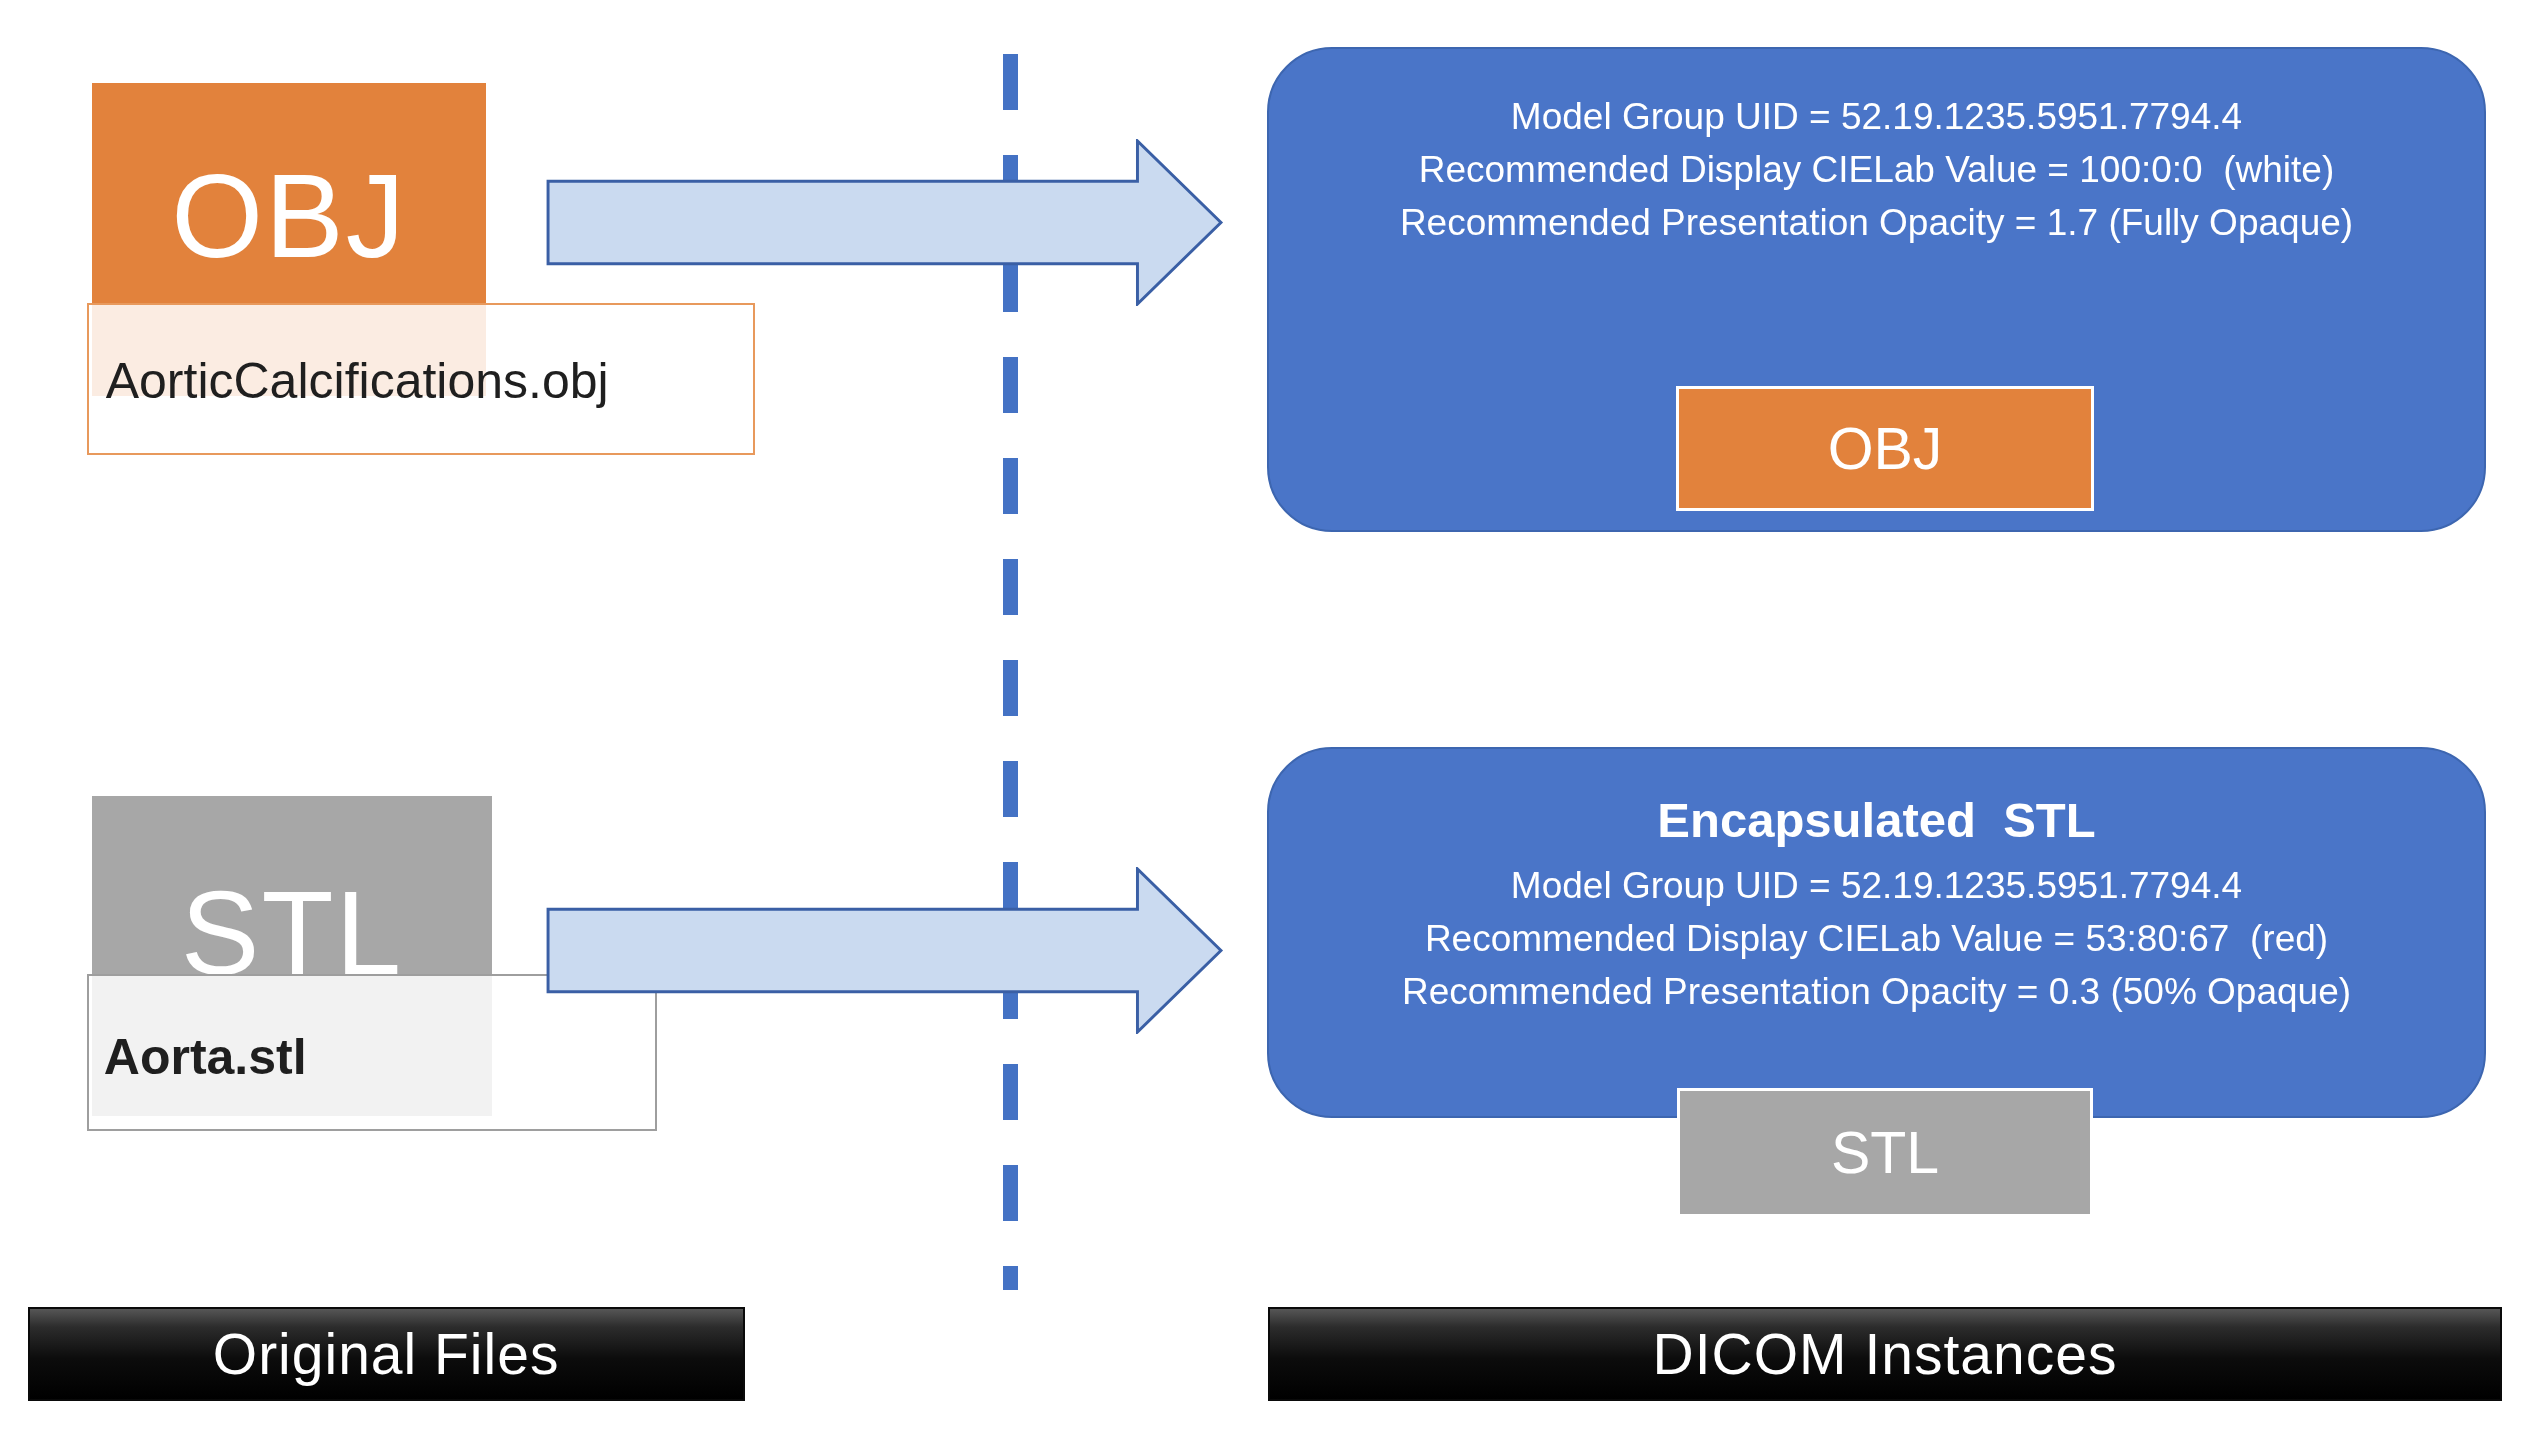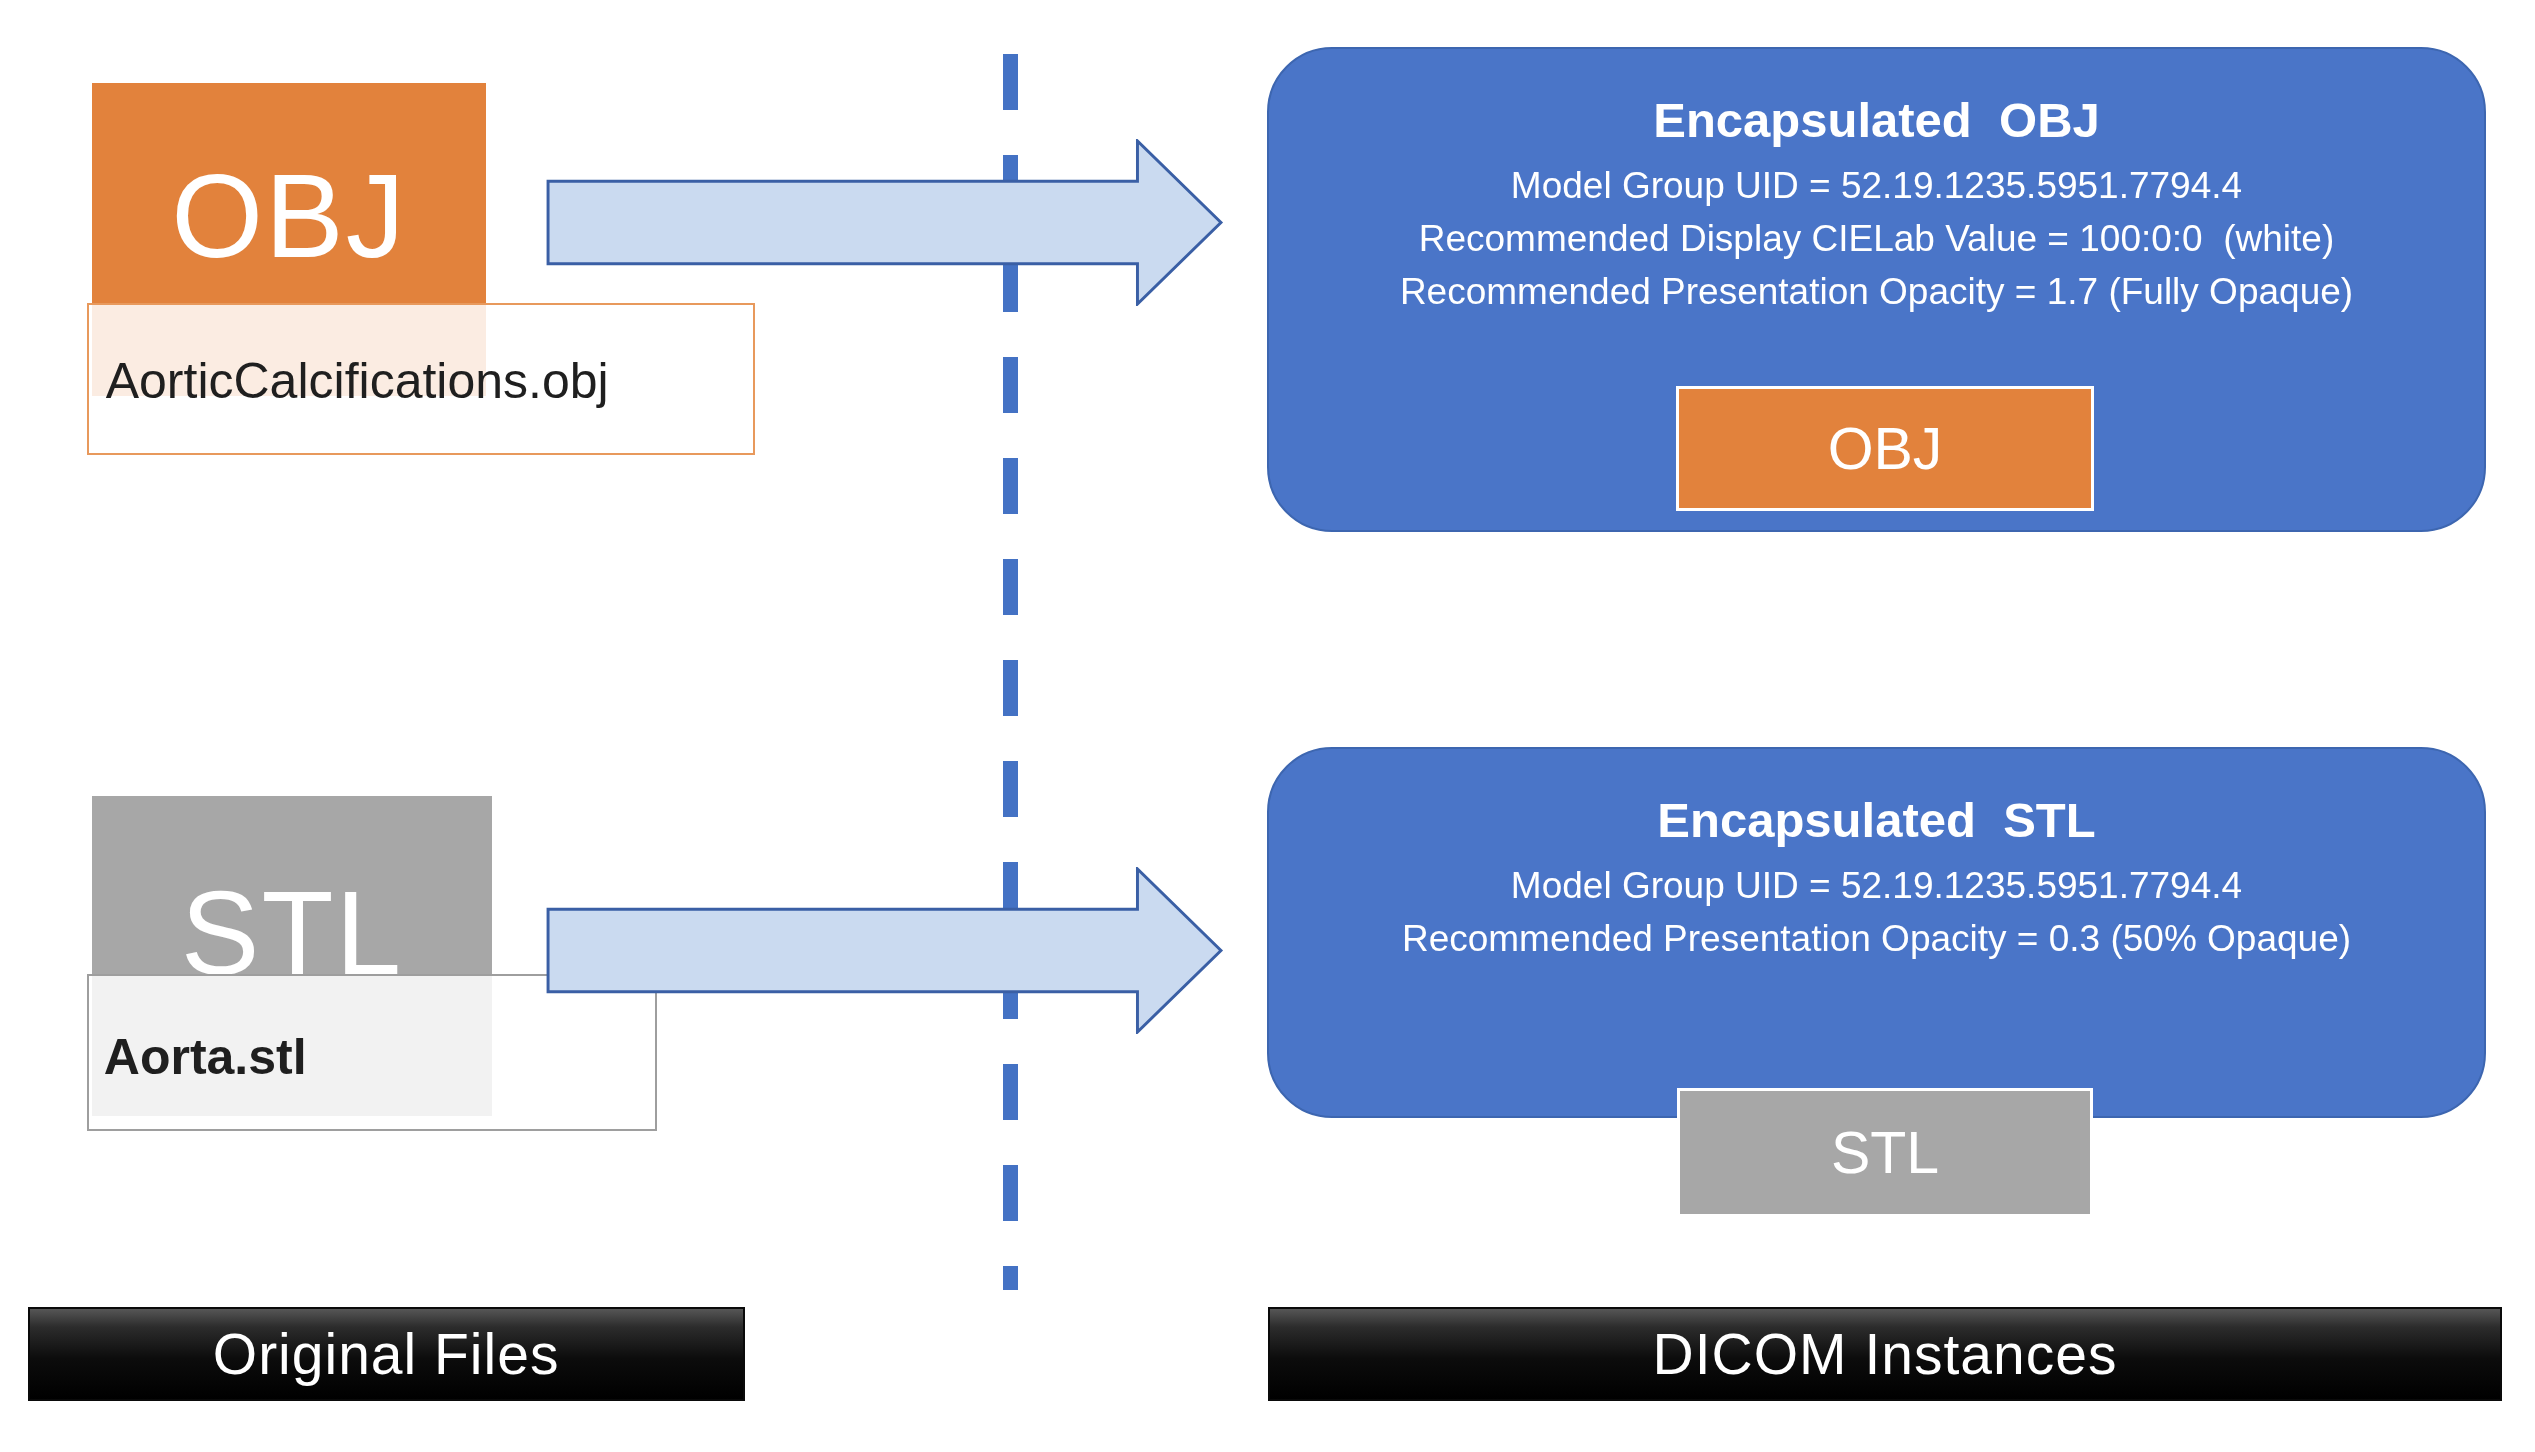--- a/index.html
+++ b/index.html
@@ -96,32 +96,32 @@
   <div class="dashed-divider"></div>
 
   <svg class="arrow a1" viewBox="0 0 690 170">
     <polygon points="2,43 602,43 602,2 687,85 602,168 602,127 2,127" fill="var(--arrow-fill)" stroke="var(--arrow-border)" stroke-width="3"></polygon>
   </svg>
   <svg class="arrow a2" viewBox="0 0 690 170">
     <polygon points="2,43 602,43 602,2 687,85 602,168 602,127 2,127" fill="var(--arrow-fill)" stroke="var(--arrow-border)" stroke-width="3"></polygon>
   </svg>
 
   <div class="bluecard objcard">
-    <div class="card-title">Encapsulated  OBJ</div>
     <div class="card-line">Model Group UID = 52.19.1235.5951.7794.4</div>
     <div class="card-line">Recommended Display CIELab Value = 100:0:0  (white)</div>
     <div class="card-line">Recommended Presentation Opacity = 1.7 (Fully Opaque)</div>
     <div class="badge obj">
       <span>OBJ</span>
     </div>
   </div>
 
   <div class="bluecard stlcard">
     <div class="card-title">Encapsulated  STL</div>
     <div class="card-line">Model Group UID = 52.19.1235.5951.7794.4</div>
+    <div class="card-line">Recommended Display CIELab Value = 53:80:67  (red)</div>
     <div class="card-line">Recommended Presentation Opacity = 0.3 (50% Opaque)</div>
     <div class="badge stl">
       <span>STL</span>
     </div>
   </div>
 
   <div class="bar left">
     <span>Original Files</span>
   </div>
   <div class="bar right">

